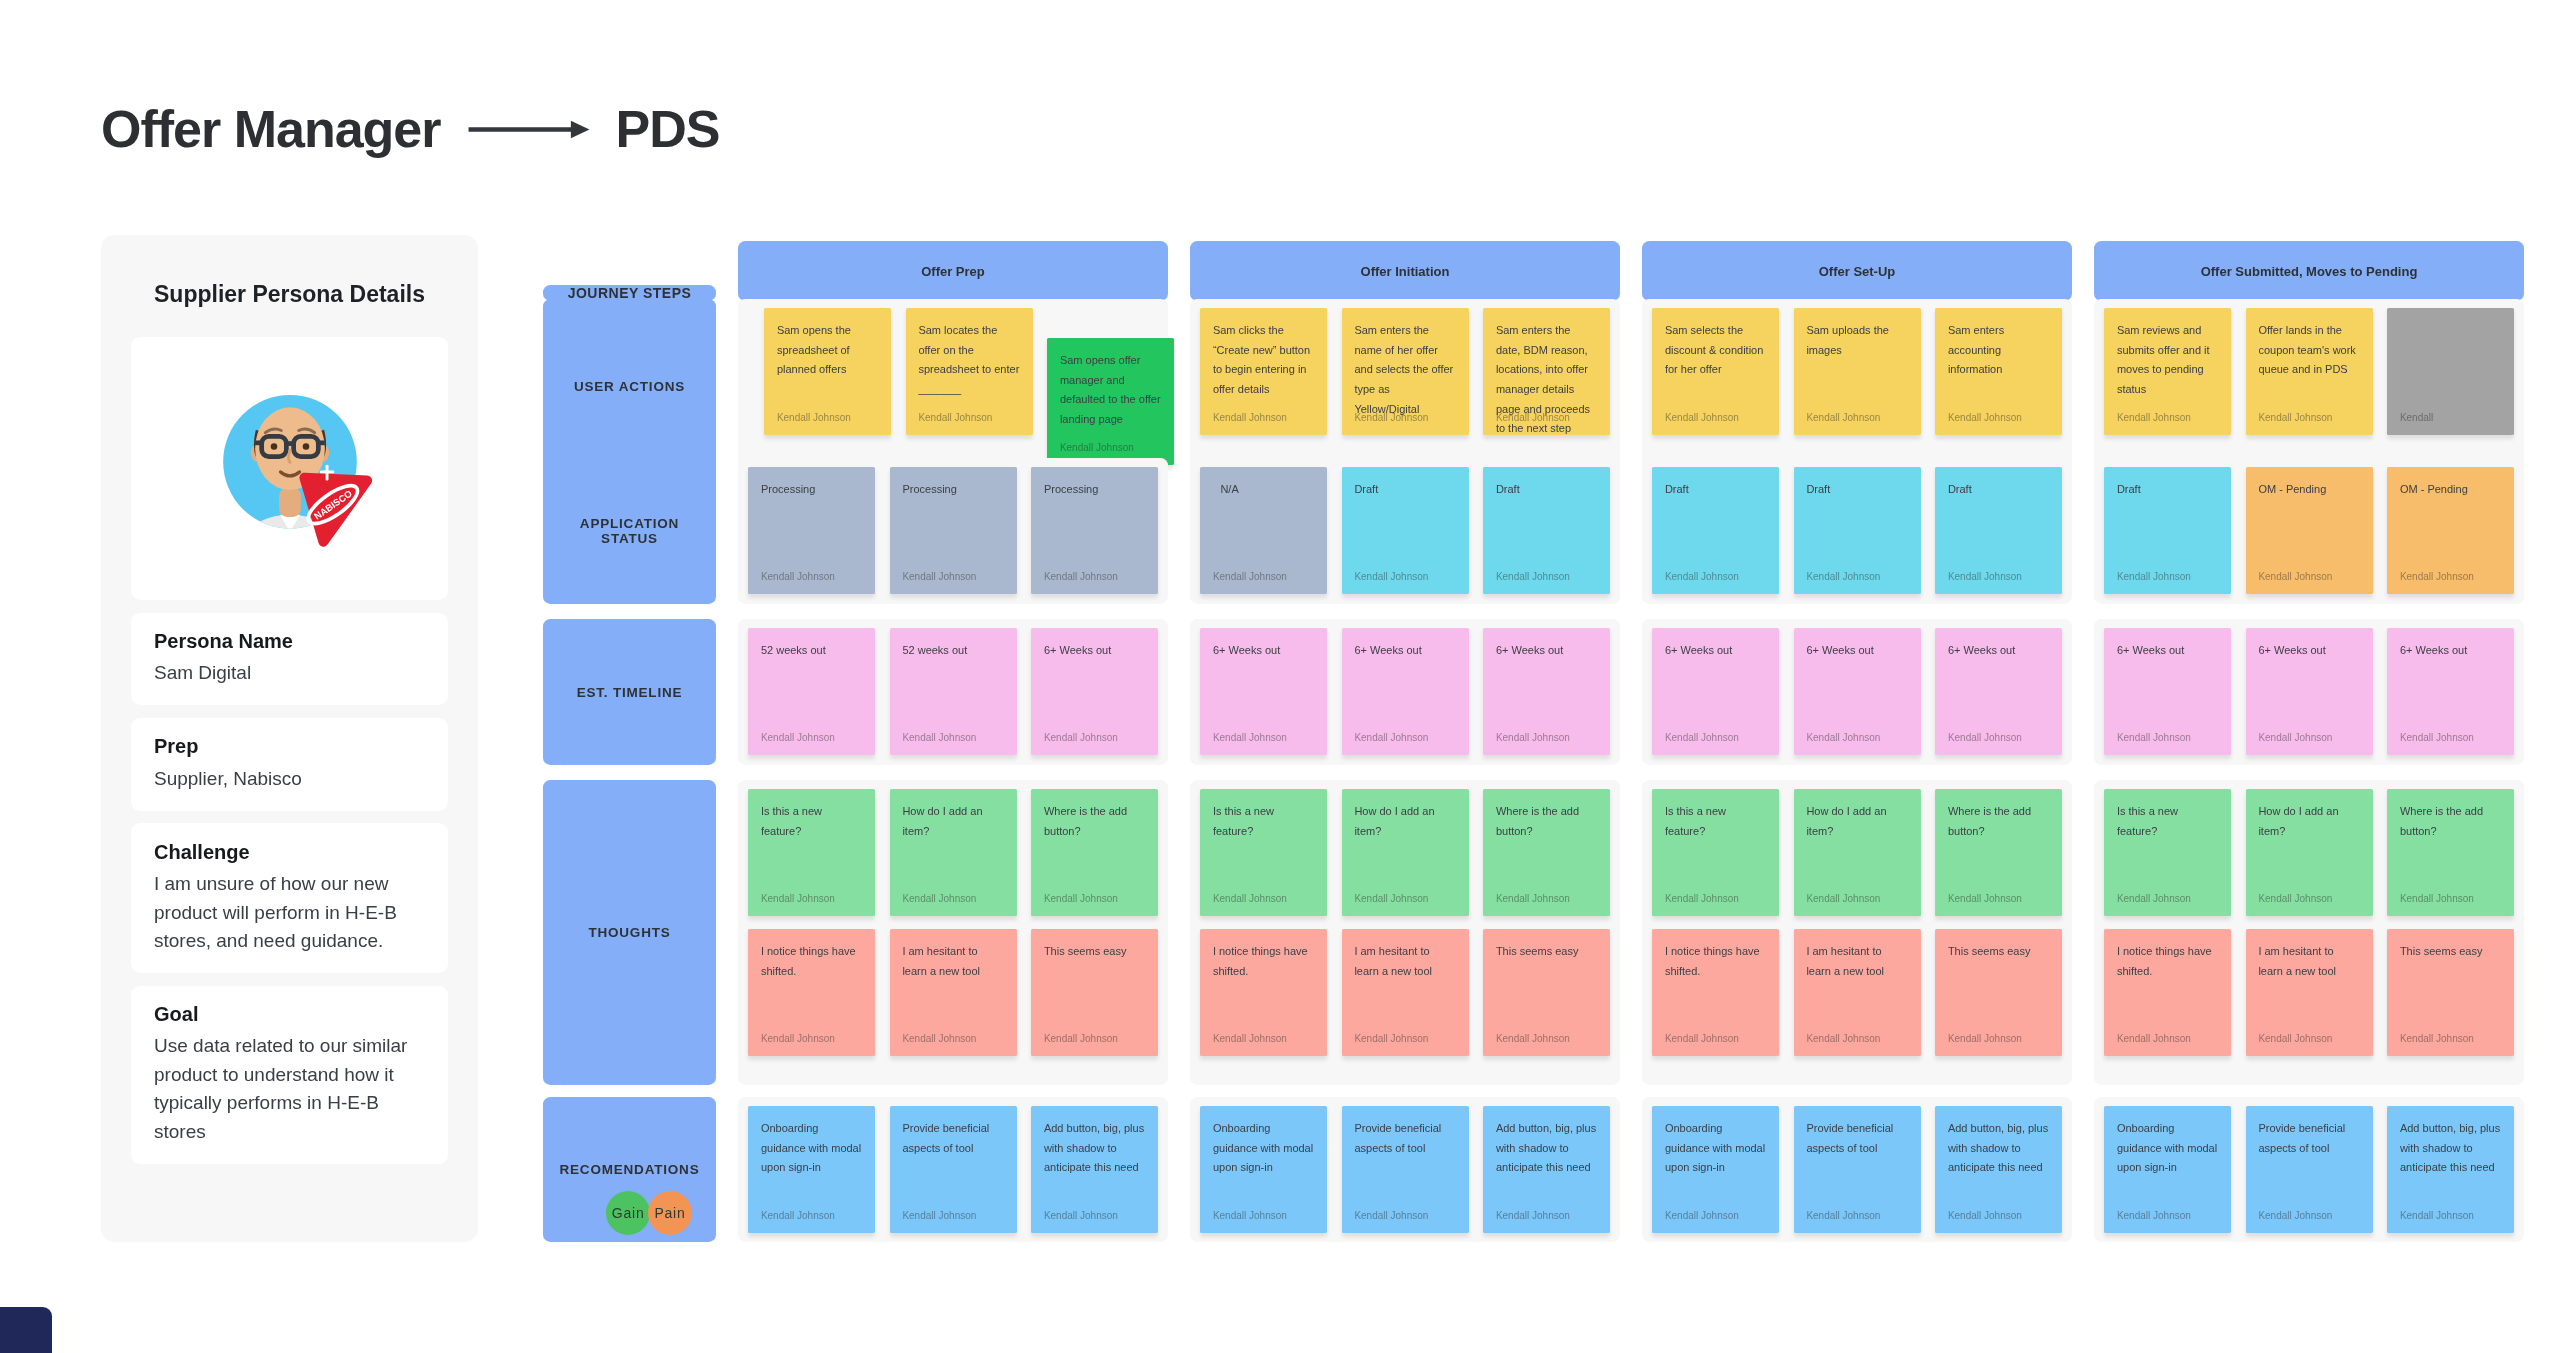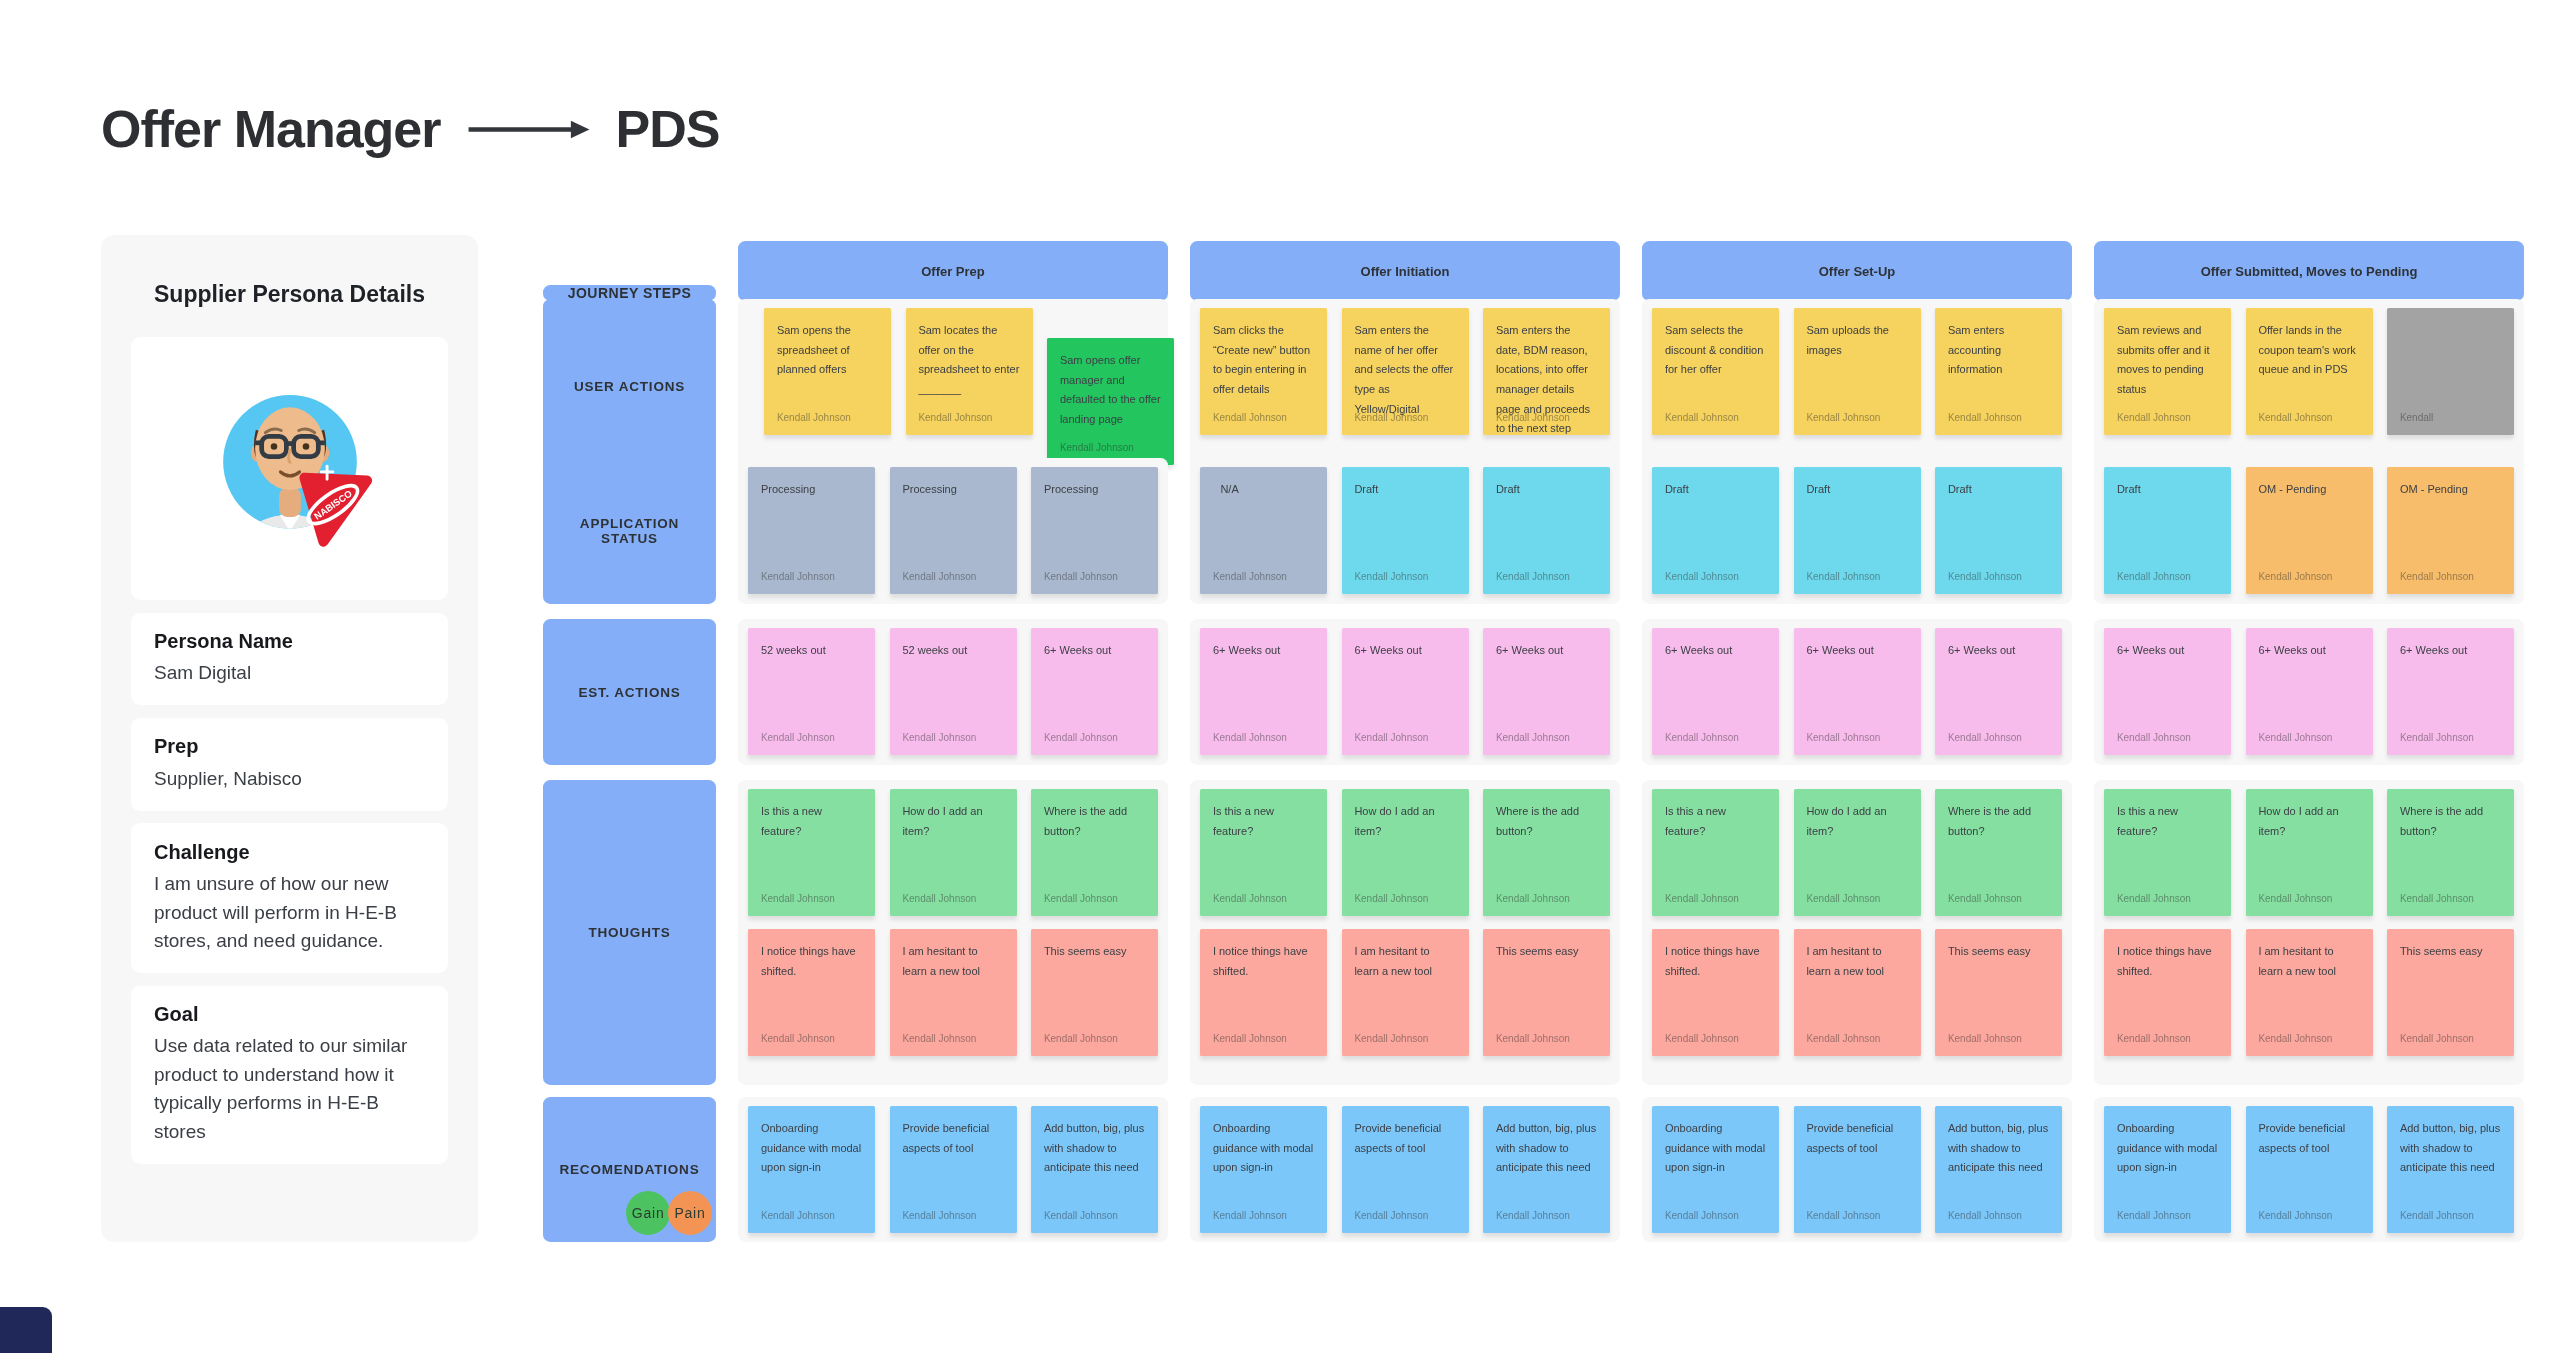--- a/index.html
+++ b/index.html
@@ -22,21 +22,21 @@
   .blue-box{background:#84aff8;border-radius:7.3px;display:flex;align-items:center;justify-content:center;color:#2e3237;font-weight:700;box-sizing:border-box;}
   .corner-label{font-size:14px;letter-spacing:0.5px;margin-top:44px;}
   .phase-header{font-size:13px;}
   .row-label{position:relative;font-size:13.5px;letter-spacing:0.8px;text-align:center;padding:0 7.3px;}
   .panel{background:#f7f7f8;border-radius:7.3px;padding:8.8px 10.4px;box-sizing:border-box;}
   .note-line{display:flex;gap:14.5px;}
   .note-line + .note-line{margin-top:13px;}
   .sticky{position:relative;width:127px;height:127px;border-radius:1.6px;box-shadow:0 3.1px 4.7px rgba(0,0,0,0.10);box-sizing:border-box;padding:13.5px 12.5px;flex:0 0 auto;}
   .sticky-text{font-size:11px;line-height:1.78;color:#3c4046;white-space:pre-line;}
   .sticky-author{position:absolute;left:12.5px;bottom:11.4px;font-size:10px;color:rgba(40,40,40,0.45);}
-  .badges{position:absolute;right:4px;bottom:6.2px;display:flex;align-items:flex-end;}
+  .badges{position:absolute;right:24px;bottom:6.2px;display:flex;align-items:flex-end;}
   .badge{width:44px;height:44px;border-radius:50%;display:flex;align-items:center;justify-content:center;font-size:14px;font-weight:400;color:#2c3a31;}
   .badge + .badge{margin-left:-2.1px;}
 
   
   .corner-fragment{position:absolute;left:0;bottom:0;width:52px;height:46px;background:#1f2858;border-radius:0 9.3px 0 0;}
 </style>
 </head>
 <body>
 
 <div id="canvas">
@@ -256,21 +256,21 @@
             </div>
             <div class="sticky" style="background: rgb(247, 189, 107);">
               <div class="sticky-text">OM - Pending</div>
               <div class="sticky-author">Kendall Johnson</div>
             </div>
           </div>
         </div>
       </div>
       <div class="b-row" style="top: 619px; height: 146px;">
         <div class="blue-box row-label">
-          <span>EST. ACTIONS</span>
+          <span>EST. TIMELINE</span>
         </div>
         <div class="panel">
           <div class="note-line">
             <div class="sticky" style="background: rgb(248, 188, 236);">
               <div class="sticky-text">52 weeks out</div>
               <div class="sticky-author">Kendall Johnson</div>
             </div>
             <div class="sticky" style="background: rgb(248, 188, 236);">
               <div class="sticky-text">52 weeks out</div>
               <div class="sticky-author">Kendall Johnson</div>

